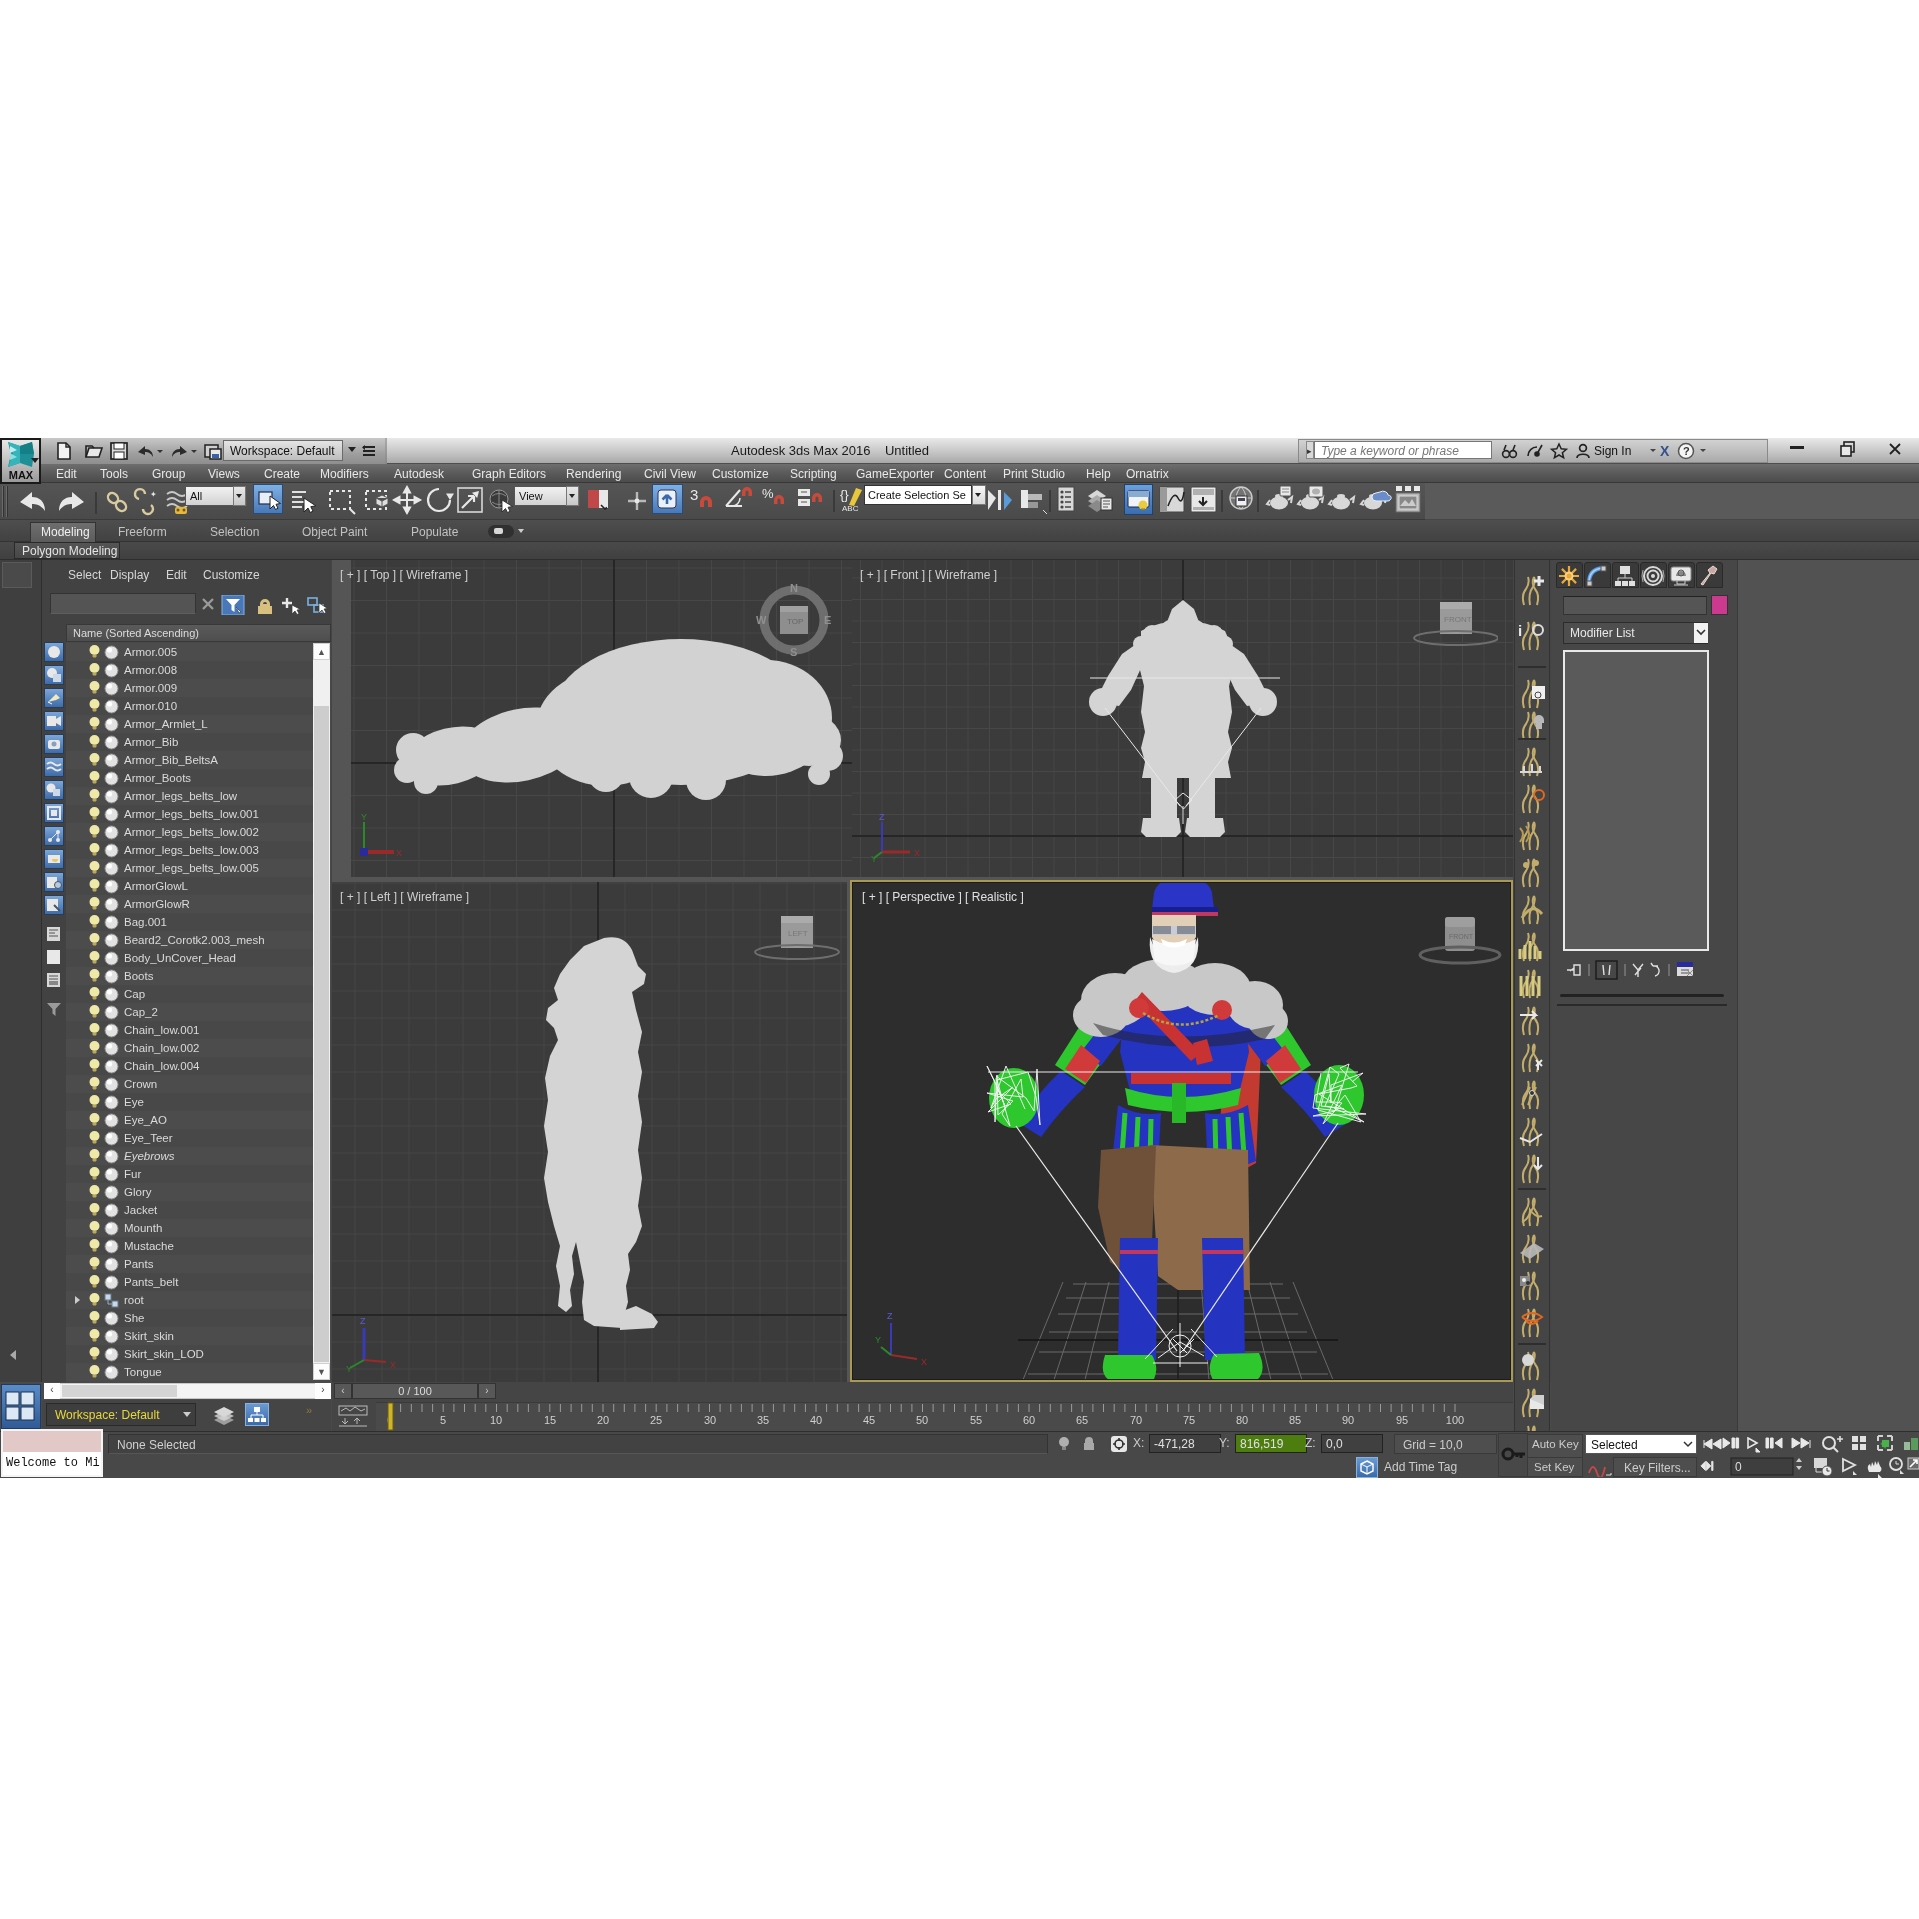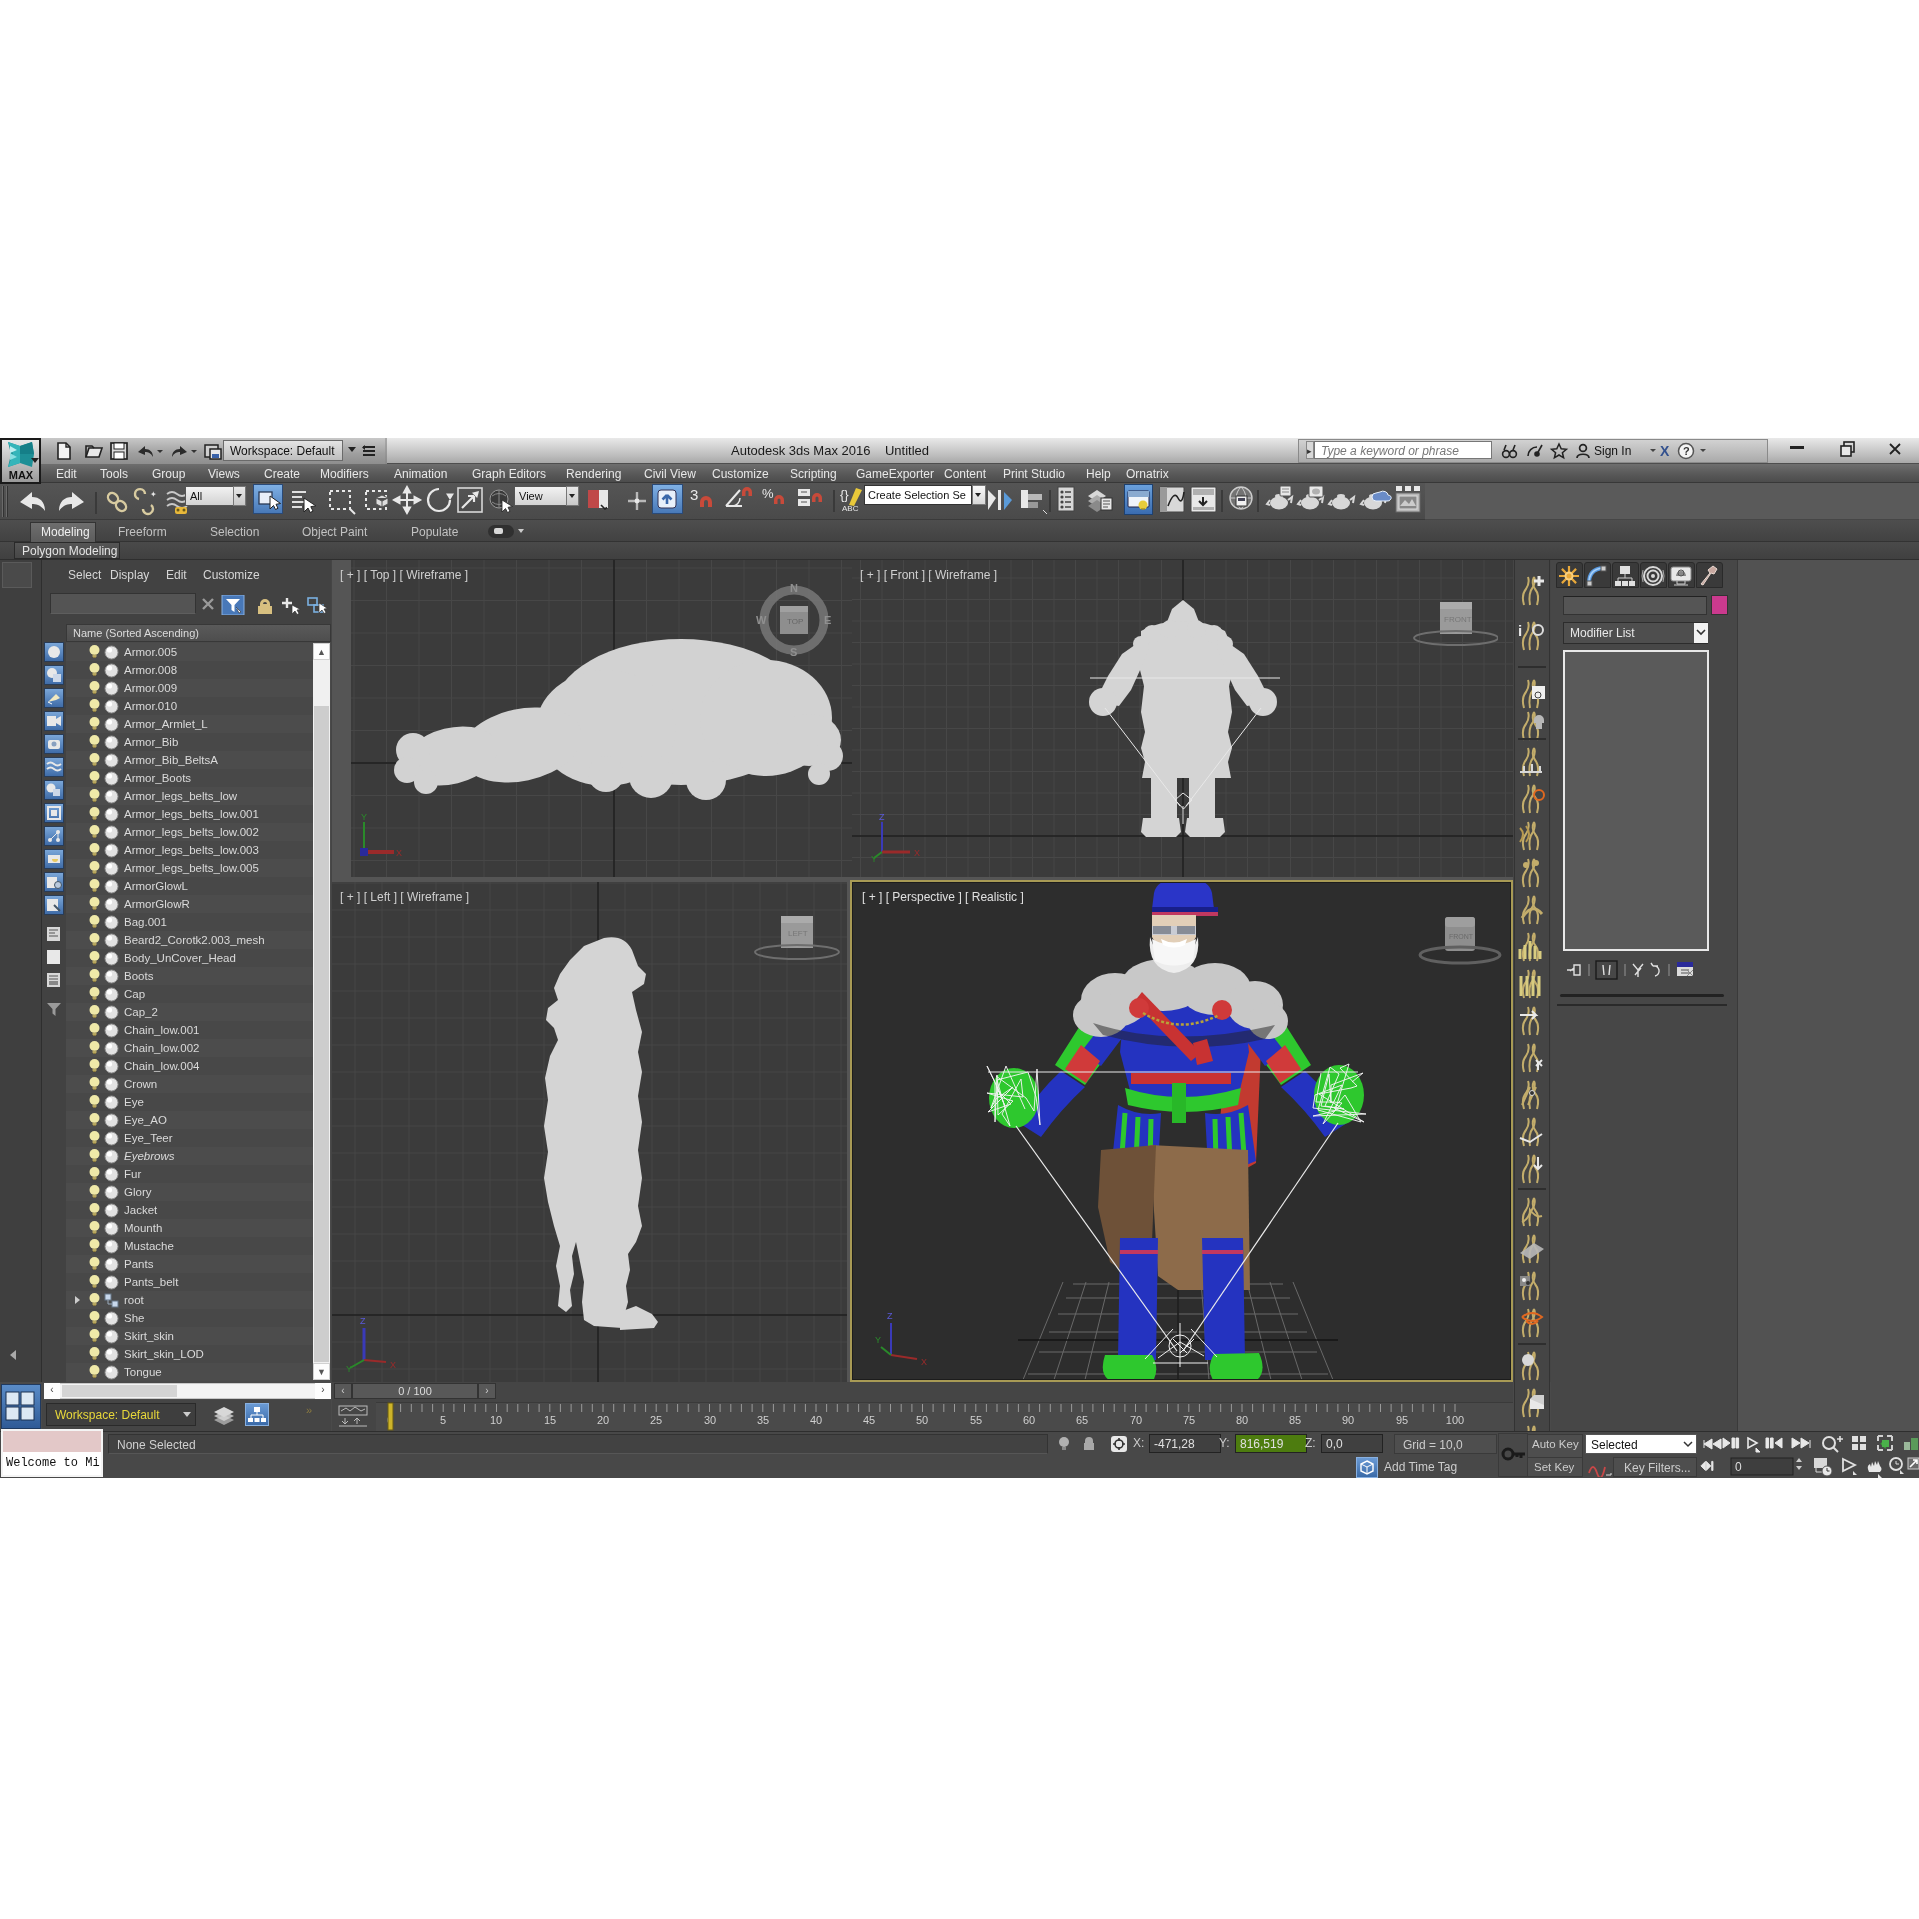--- a/index.html
+++ b/index.html
@@ -89,21 +89,21 @@
     <svg class="abs" style="left:1888px;top:4px" width="14" height="14" viewBox="0 0 14 14">
       <path d="M2 2 L12 12 M12 2 L2 12" stroke="#222" stroke-width="1.8"></path>
     </svg>
     <div class="abs" style="left:0;top:26px;width:1919px;height:19px;background:linear-gradient(#6e6e6e,#595959 55%,#4c4c4c);border-bottom:1px solid #383838;"></div>
 <div class="abs" style="left:56px;top:29px;color:#e8e8e8;font-size:12px;">Edit</div>
 <div class="abs" style="left:100px;top:29px;color:#e8e8e8;font-size:12px;">Tools</div>
 <div class="abs" style="left:152px;top:29px;color:#e8e8e8;font-size:12px;">Group</div>
 <div class="abs" style="left:208px;top:29px;color:#e8e8e8;font-size:12px;">Views</div>
 <div class="abs" style="left:264px;top:29px;color:#e8e8e8;font-size:12px;">Create</div>
 <div class="abs" style="left:320px;top:29px;color:#e8e8e8;font-size:12px;">Modifiers</div>
-<div class="abs" style="left:394px;top:29px;color:#e8e8e8;font-size:12px;">Animation</div>
+<div class="abs" style="left:394px;top:29px;color:#e8e8e8;font-size:12px;">Autodesk</div>
 <div class="abs" style="left:472px;top:29px;color:#e8e8e8;font-size:12px;">Graph Editors</div>
 <div class="abs" style="left:566px;top:29px;color:#e8e8e8;font-size:12px;">Rendering</div>
 <div class="abs" style="left:644px;top:29px;color:#e8e8e8;font-size:12px;">Civil View</div>
 <div class="abs" style="left:712px;top:29px;color:#e8e8e8;font-size:12px;">Customize</div>
 <div class="abs" style="left:790px;top:29px;color:#e8e8e8;font-size:12px;">Scripting</div>
 <div class="abs" style="left:856px;top:29px;color:#e8e8e8;font-size:12px;">GameExporter</div>
 <div class="abs" style="left:944px;top:29px;color:#e8e8e8;font-size:12px;">Content</div>
 <div class="abs" style="left:1003px;top:29px;color:#e8e8e8;font-size:12px;">Print Studio</div>
 <div class="abs" style="left:1086px;top:29px;color:#e8e8e8;font-size:12px;">Help</div>
 <div class="abs" style="left:1126px;top:29px;color:#e8e8e8;font-size:12px;">Ornatrix</div>

